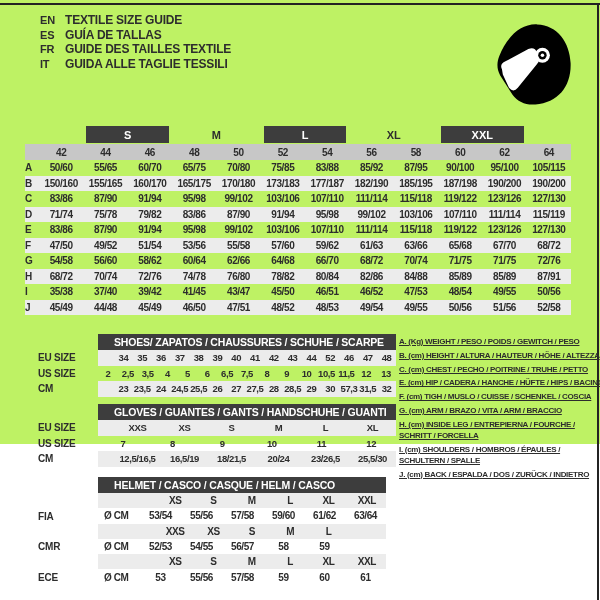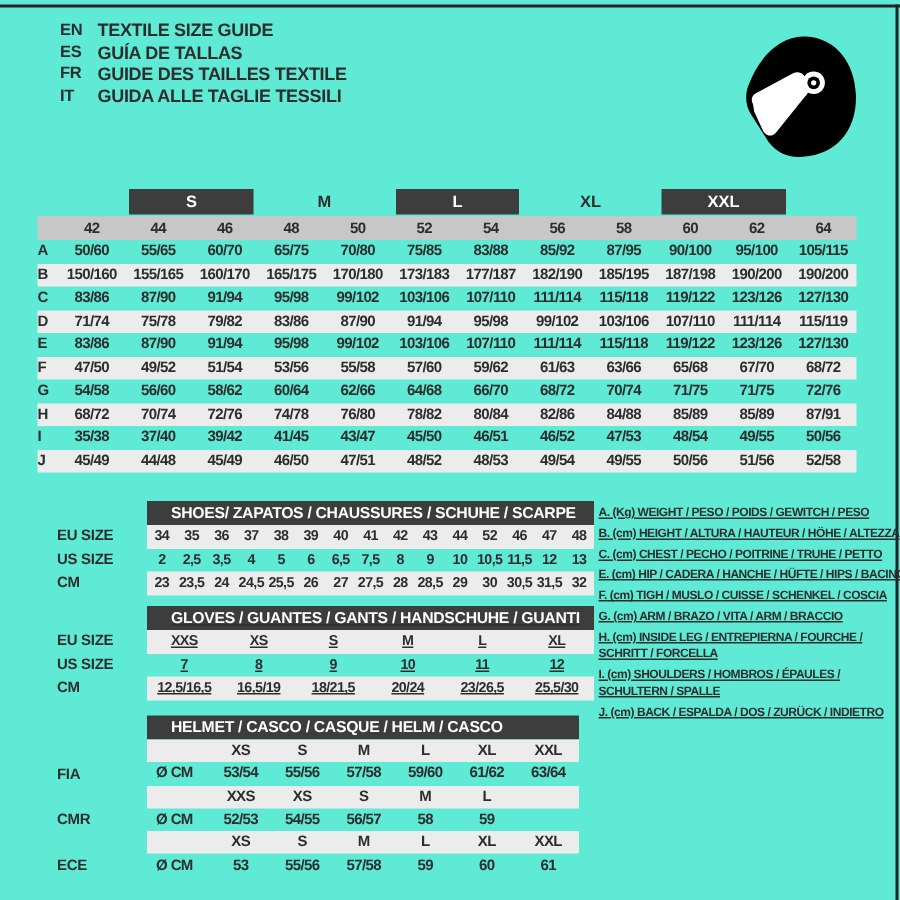--- a/index.html
+++ b/index.html
@@ -2,21 +2,21 @@
 <html><head>
 <meta charset="utf-8">
 <style>
   html,body { margin:0; padding:0; }
   body {
     width:600px; height:600px; background:#ffffff;
     font-family:"Liberation Sans", sans-serif;
     color:#2d2d2d; overflow:hidden;
     -webkit-font-smoothing:antialiased;
   }
-  .canvas { position:relative; width:600px; height:600px; background:#5eead4; }
+  .canvas { position:relative; width:600px; height:444px; background:#bef264; }
 
   .top-border { position:absolute; top:3px; left:0; width:600px; height:2px; background:#232323; }
   .right-border { position:absolute; top:3px; right:1px; width:2px; height:597px; background:#232323; }
 
   
   .lang-block { position:absolute; left:40px; top:13px; }
   .lang-row { display:flex; height:14.6px; align-items:center; }
   .lang-code { width:25px; font-size:11px; font-weight:700; letter-spacing:-0.2px; }
   .lang-text { font-size:12px; font-weight:700; letter-spacing:-0.2px; white-space:nowrap; }
 
@@ -34,21 +34,21 @@
         font-size:10px; font-weight:700; letter-spacing:-0.4px; white-space:nowrap; }
   .data-row { height:15.5px; }
   .data-row.striped { background:#ececec; }
   .row-label { display:flex; align-items:center; font-size:10px; font-weight:700; }
 
   
   .bar { height:16px; background:#3d3d3d; color:#fff; display:flex; align-items:center;
          padding-left:16px; font-size:10.5px; font-weight:700; letter-spacing:-0.2px; white-space:nowrap; }
   .sec-table { position:absolute; }
   .sec-row { display:grid; height:15.5px; align-items:center; }
-  .sec-row.striped { background:#ececec; }
+  .sec-row.striped { background:#ececec;padding-left:16px; }
   .sec-cell { display:flex; align-items:center; justify-content:center;
         font-size:9.5px; font-weight:700; letter-spacing:-0.4px; white-space:nowrap; }
   .shoes-body .sec-row { grid-template-columns:repeat(15,1fr); }
   .gloves-body .sec-row { grid-template-columns:repeat(6,1fr); }
   .helmet-body .sec-row { grid-template-columns:42px repeat(6,1fr); height:15.3px; }
   .helmet-body .sec-cell { font-size:10px; }
   .unit-cell { justify-content:flex-start; padding-left:6px; }
 
   .side-label { position:absolute; left:38px; display:flex; align-items:center;
         font-size:10px; font-weight:700; letter-spacing:-0.2px; height:15.5px; white-space:nowrap; }
@@ -314,28 +314,28 @@
           <div class="sec-cell">24</div>
           <div class="sec-cell">24,5</div>
           <div class="sec-cell">25,5</div>
           <div class="sec-cell">26</div>
           <div class="sec-cell">27</div>
           <div class="sec-cell">27,5</div>
           <div class="sec-cell">28</div>
           <div class="sec-cell">28,5</div>
           <div class="sec-cell">29</div>
           <div class="sec-cell">30</div>
-          <div class="sec-cell">30,5</div>
+          <div class="sec-cell">57,3</div>
           <div class="sec-cell">31,5</div>
           <div class="sec-cell">32</div>
         </div>
       </div>
   </div>
 
-  <div class="sec-table" style="left:98px; top:404px; width:298px;text-decoration:underline;">
+  <div class="sec-table" style="left:98px; top:404px; width:298px;">
     <div class="bar">GLOVES / GUANTES / GANTS / HANDSCHUHE / GUANTI</div>
     <div class="gloves-body">
         <div class="sec-row striped">
           <div class="sec-cell">XXS</div>
           <div class="sec-cell">XS</div>
           <div class="sec-cell">S</div>
           <div class="sec-cell">M</div>
           <div class="sec-cell">L</div>
           <div class="sec-cell">XL</div>
         </div>

